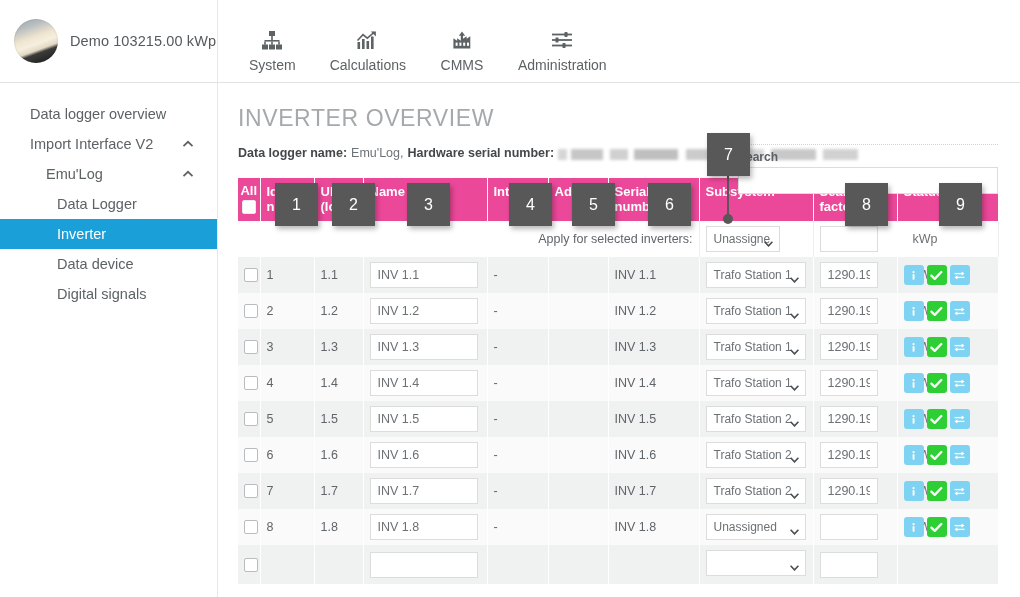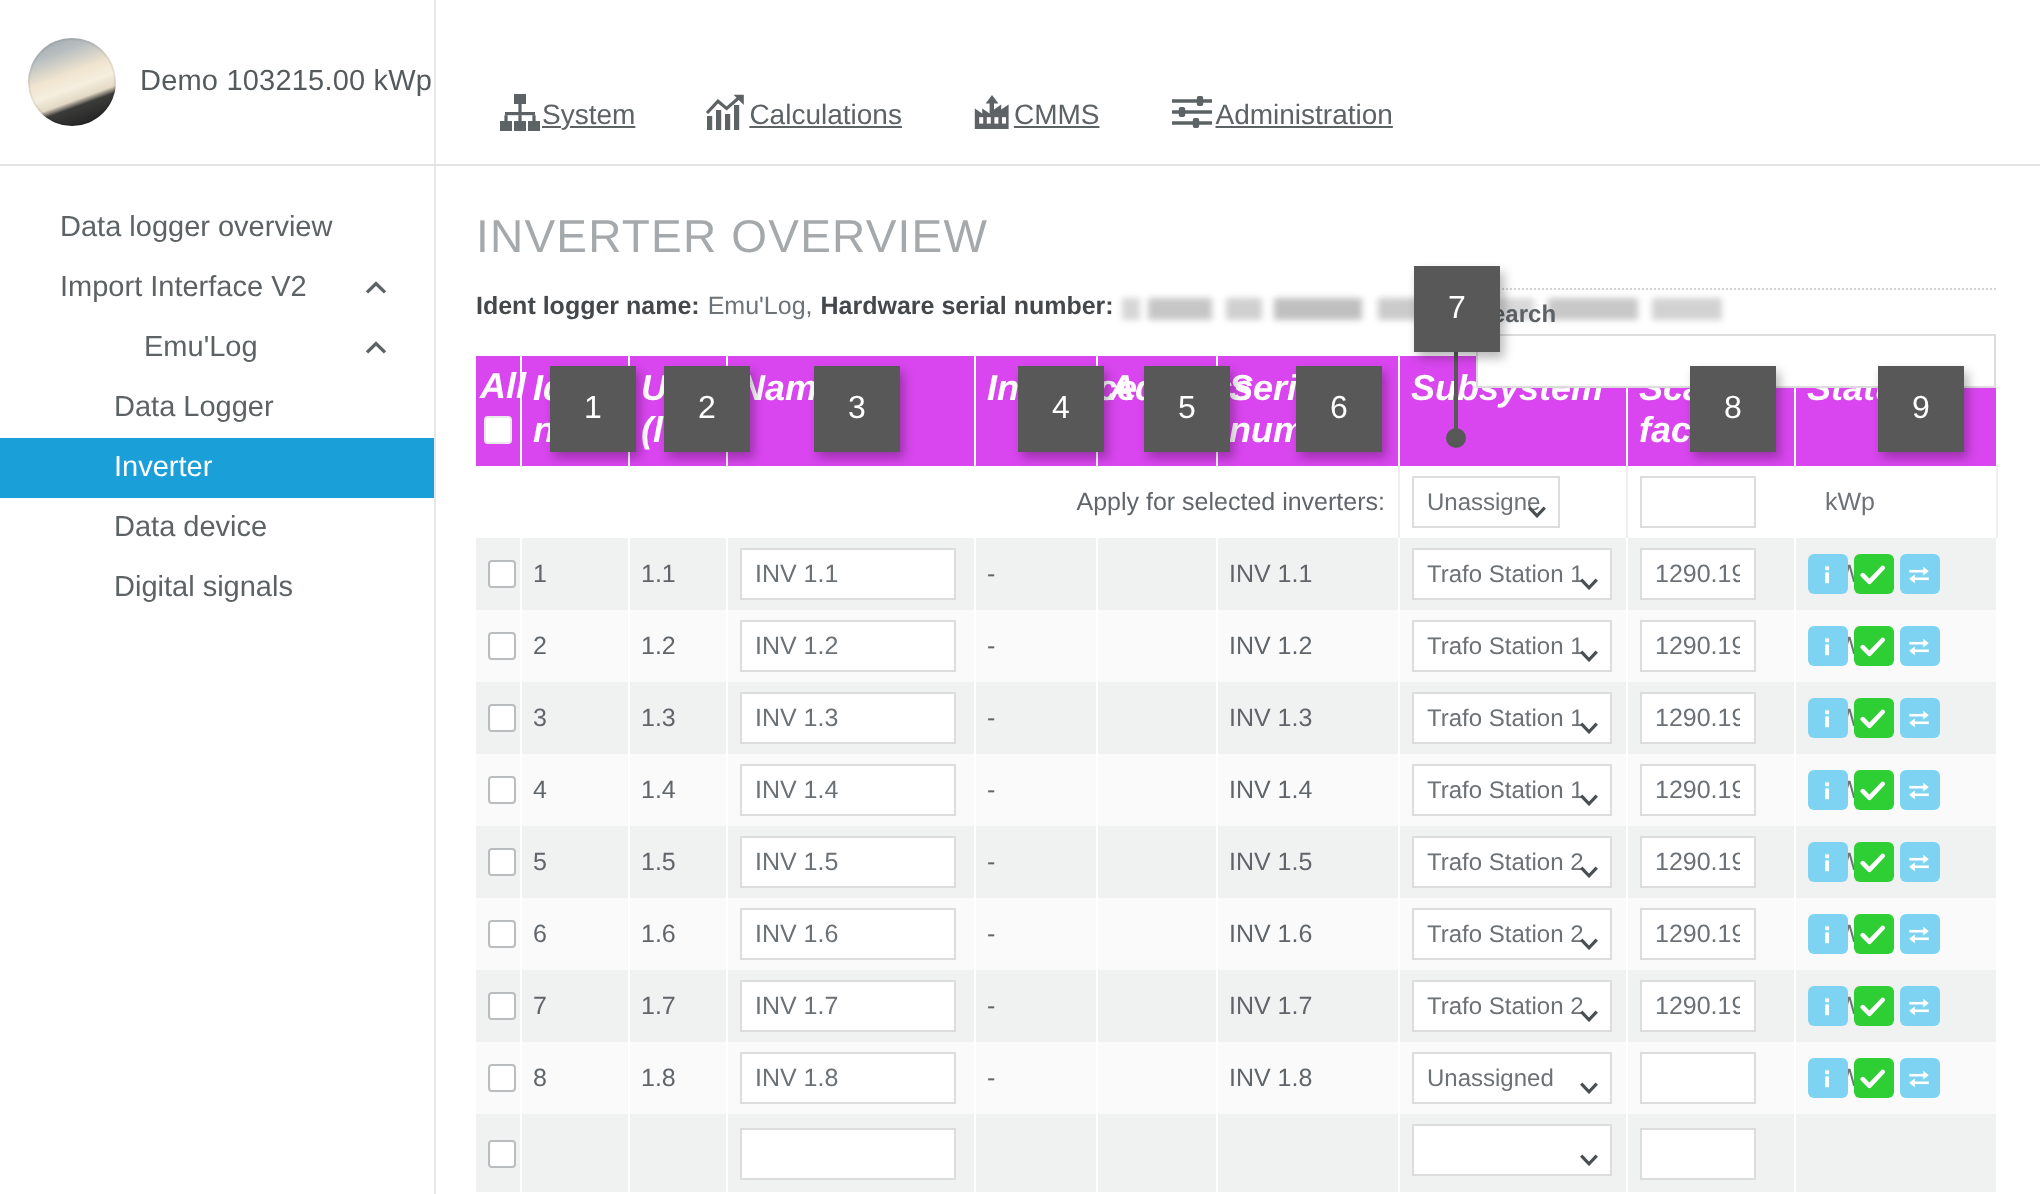--- a/index.html
+++ b/index.html
@@ -33,23 +33,23 @@
   .brand-title {
     font-size: 14.5px; color: #555a5d; line-height: 19px; letter-spacing: .1px;
   }
 
   .mainnav {
     position: absolute; left: 232px; top: 0; height: 82px;
     display: flex; align-items: flex-end;
   }
   .navitem {
     position: relative;
-    display: flex; flex-direction: row; align-items: center; justify-content: flex-end;
+    display: flex; flex-direction: column; align-items: center; justify-content: flex-end;
     padding: 0 17px 9px 17px;
-    color: #5d6265; cursor: pointer; min-width: 78px; text-decoration: underline;
+    color: #5d6265; cursor: pointer; min-width: 78px;
   }
   .navitem .nav-icon { height: 26px; display: flex; align-items: flex-end; margin-bottom: 6px; }
   .navitem .nav-label { font-size: 14px; line-height: 16px; white-space: nowrap; }
   .navitem.active { color: #1b9fd8; }
   .navitem.active::after {
     content: ""; position: absolute; left: 8px; right: 8px; bottom: 0;
     height: 3px; background: #1b9fd8;
   }
 
   
@@ -57,21 +57,21 @@
     position: absolute; left: 0; top: 83px; width: 218px; height: 514px;
     background: #ffffff; border-right: 1px solid #e8e8e8;
     padding-top: 16px;
   }
   .side-row {
     display: flex; align-items: center; justify-content: space-between;
     height: 30px; color: #5d6265; font-size: 14.5px; cursor: pointer;
     padding-right: 22px;
   }
   .side-row.lvl0 { padding-left: 30px; }
-  .side-row.lvl1 { padding-left: 72px; }
+  .side-row.lvl1 { padding-left: 46px; }
   .side-row.lvl2 { padding-left: 57px; }
   .side-row.selected { background: #1b9fd8; color: #ffffff; }
   .chev { width: 14px; height: 14px; flex: 0 0 14px; }
 
   
   .content {
     position: absolute; left: 218px; top: 83px; width: 802px; height: 514px;
     background: #ffffff; padding: 22px 22px 0 20px;
     overflow: hidden;
   }
@@ -106,23 +106,23 @@
   }
   .search-label { font-size: 12px; font-weight: bold; color: #5b6165; margin-bottom: 3px; }
   .search-input {
     width: 100%; height: 27px; border: 1px solid #dcdcdc; background: #fff;
     font-family: "Liberation Sans", sans-serif; font-size: 12.5px;
     color: #54585b; padding: 0 6px; outline: none;
   }
 
   table.inv { border-collapse: collapse; width: 760px; table-layout: fixed; }
   table.inv th {
-    background: #d946ef; color: #ffffff; font-size: 18px; font-weight: bold;
+    background: #ec4899; color: #ffffff; font-size: 13px; font-weight: bold;
     text-align: left; padding: 6px 6px 7px 6px; vertical-align: top;
-    border-right: 1px solid #ffffff; height: 34px; font-style: italic;
+    border-right: 1px solid #ffffff; height: 34px;
   }
   table.inv th.col-all { text-align: center; padding: 5px 2px 2px 2px; }
   table.inv td {
     font-size: 12.5px; color: #60656a; padding: 5px 6px; height: 35px;
     border-right: 1px solid #ffffff; vertical-align: middle;
   }
   tr.zebra-a td { background: #f0f1f1; }
   tr.zebra-b td { background: #fafafa; }
   tr.applyrow td { background: #ffffff; border-right: 1px solid #eeeeee; }
 
@@ -306,21 +306,21 @@
     <span>Digital signals</span>
   </div>
 
 </div>
 
 <div class="content">
 
   <div class="page-title">INVERTER OVERVIEW</div>
 
   <div class="logger-line">
-    <b>Ident logger name:</b>
+    <b>Data logger name:</b>
     <span style="margin:0 4px">Emu'Log,</span>
     <b>Hardware serial number:</b>
     <span class="redacted"></span>
   </div>
 
   <div class="table-wrap">
 
     <div class="search-area">
       <div class="search-label">Search</div>
       <input class="search-input" type="text" value="" style="">

